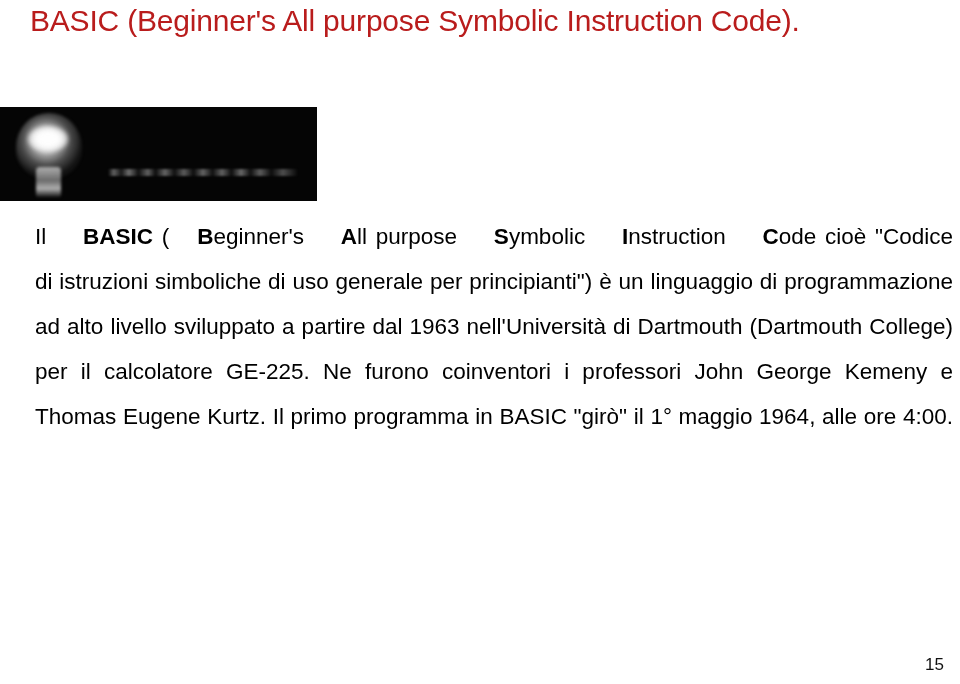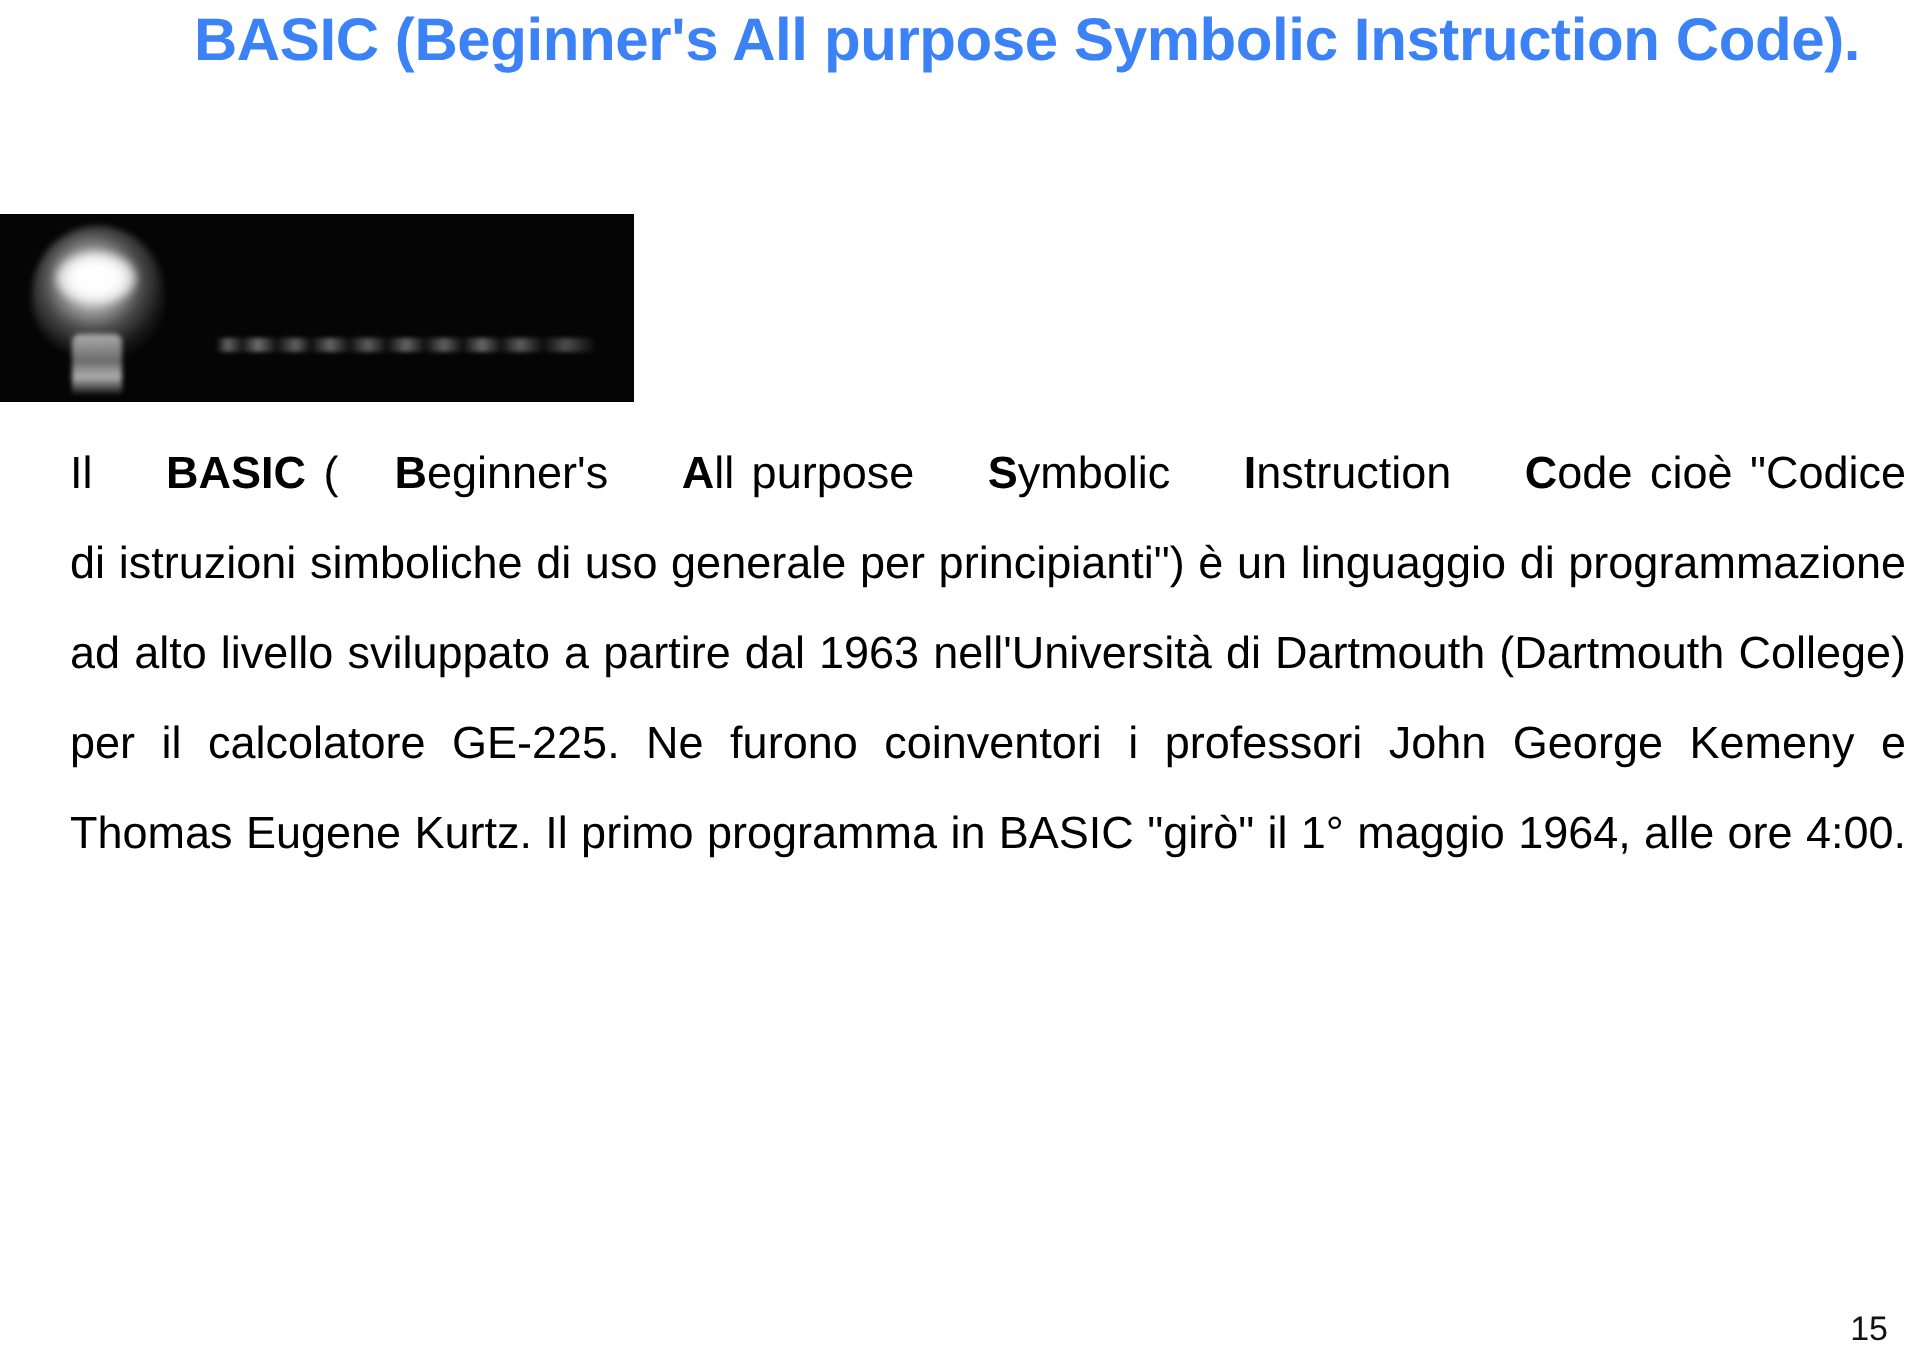--- a/index.html
+++ b/index.html
@@ -17,26 +17,26 @@
     color: #000000;
     -webkit-font-smoothing: antialiased;
   }
 
   
   .slide-title {
     position: absolute;
     left: 30px;
     top: 2px;
     width: 900px;
-    text-align: right;
-    font-weight: bold;
+    text-align: left;
+    font-weight: normal;
     font-size: 30px;
     line-height: 38px;
     letter-spacing: -0.2px;
-    color: #3b82f6;
+    color: #b91c1c;
   }
 
   
   .picture {
     position: absolute;
     left: 0px;
     top: 107px;
     width: 317px;
     height: 94px;
     background: #050505;

